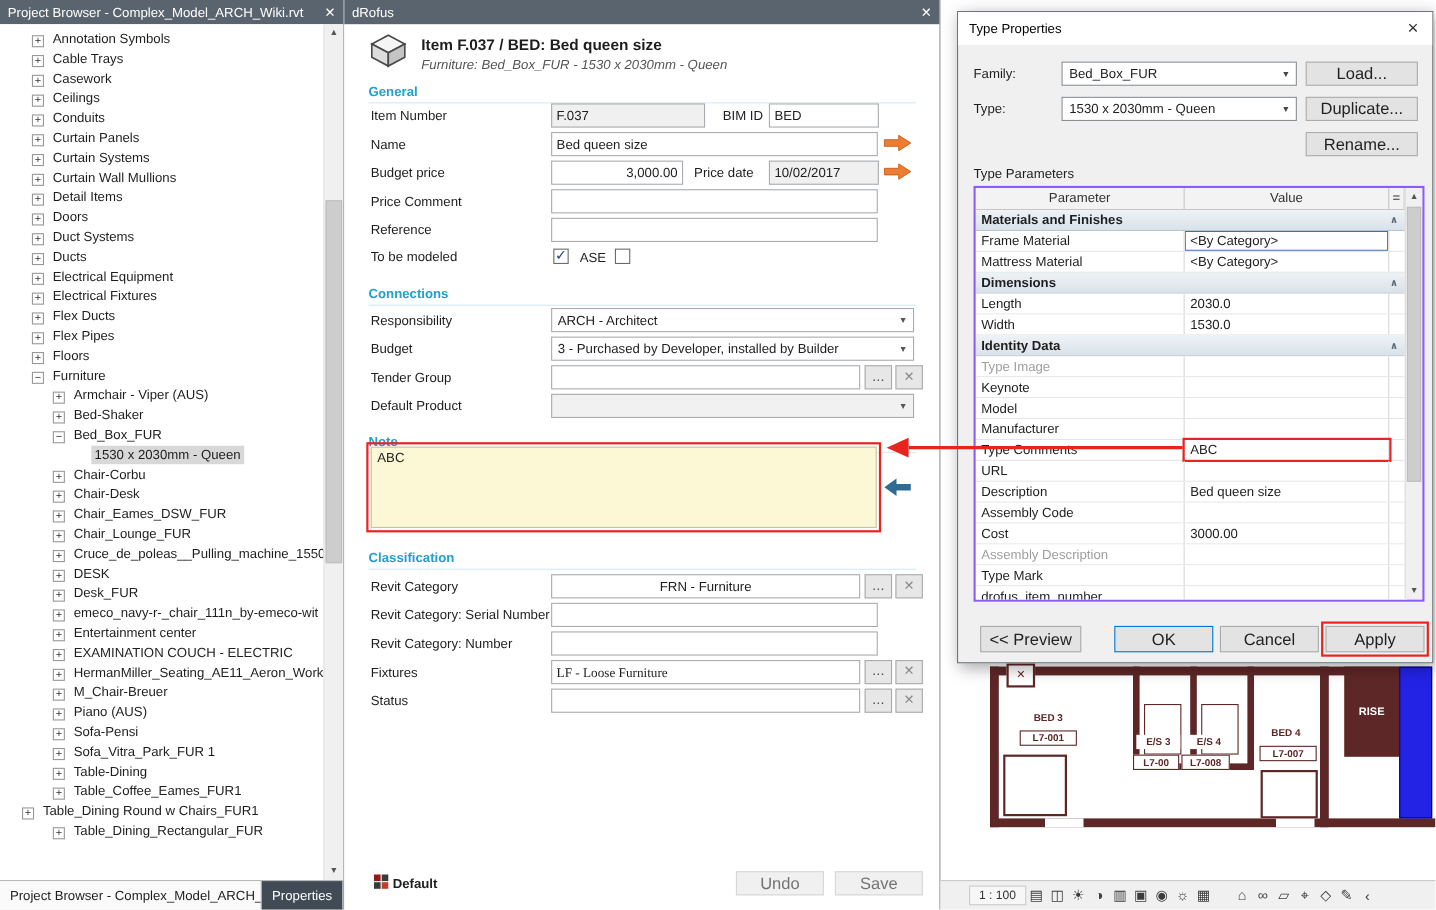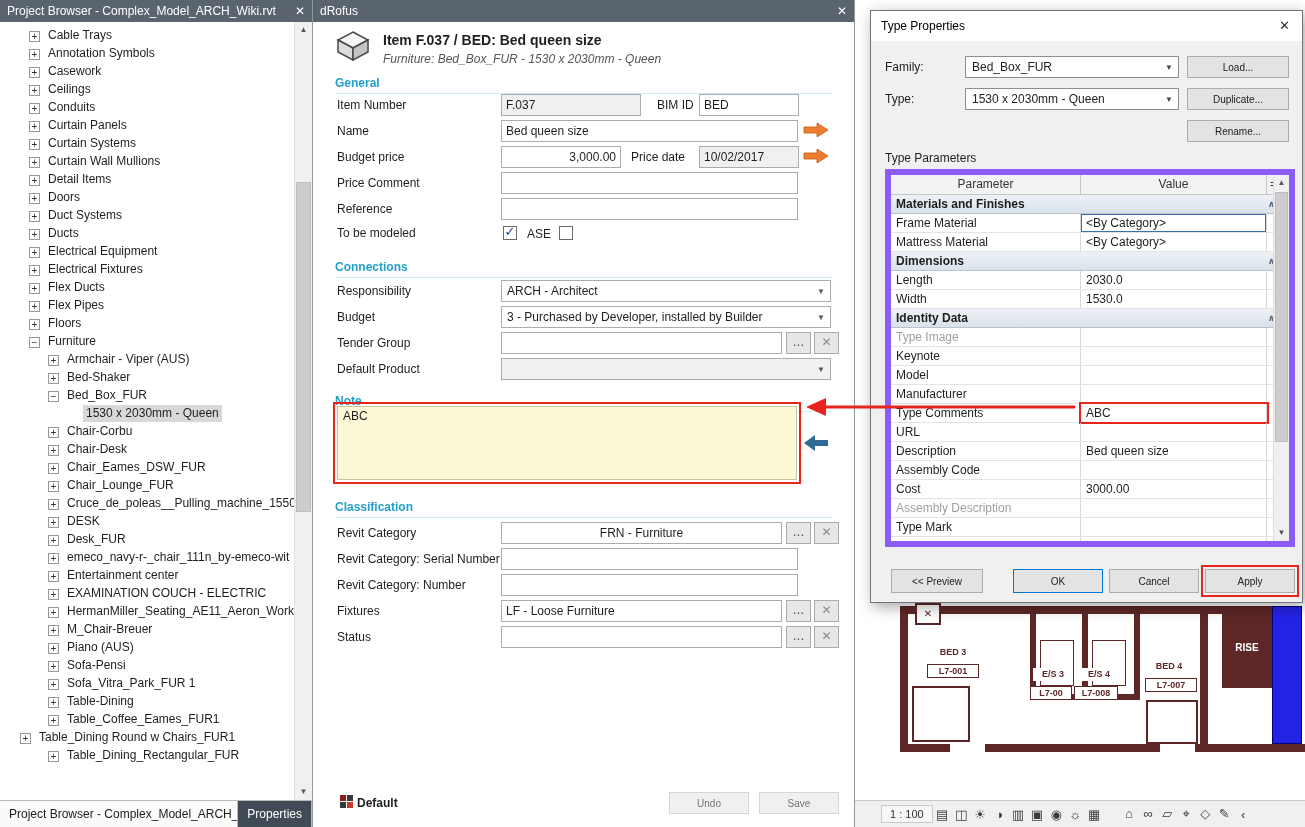--- a/index.html
+++ b/index.html
@@ -31,30 +31,30 @@
 .inp.ro{background:#f0f0f0}
 .inp.num{text-align:right}
 .selectbox{position:absolute;height:22px;border:1px solid #a9acb0;background:#fff;line-height:20px;padding:0 20px 0 5px;font-size:12px;overflow:hidden;white-space:nowrap}
 .selectbox .chev{position:absolute;right:5px;top:0;line-height:21px;font-size:8px;color:#555}
 .selectbox.disabled{background:#f1f1f1;color:#999}
 .mini-btn{position:absolute;width:25px;height:22px;border:1px solid #ababab;background:#e7e7e7;color:#444;text-align:center;line-height:19px;font-size:12px}
 .mini-btn.x{color:#8a8a8a;font-size:12px}
 .cb{position:absolute;width:14px;height:14px;border:1px solid #6b6b6b;background:#fff;text-align:center}
 .cb .tick{display:block;margin-top:-3px;color:#17478f;font-size:13px;font-weight:bold}
 #note-box{position:absolute;left:24px;top:384px;width:460px;height:74px;background:#fcf8d5;border:1px solid #c4c4a8;padding:2px 5px;font-size:12px;outline:2px solid #e8241f;outline-offset:2px}
-.btn{border:1px solid #acacac;background:#e3e3e3;font-family:inherit;font-size:10px;color:#222;text-align:center}
+.btn{border:1px solid #acacac;background:#e3e3e3;font-family:inherit;font-size:15px;color:#222;text-align:center}
 .btn.dim{color:#737373;background:#f0f0f0;border-color:#d6d6d6}
 #drofus-footer-label{position:absolute;left:44px;top:774px;font-weight:bold;font-size:12px}
 
 #type-props{left:870px;top:10px;width:433px;height:593px;background:#f0f0f0;border:1px solid #6f757a;box-shadow:3px 4px 14px rgba(0,0,0,.35);z-index:10}
 #tp-titlebar{position:relative;height:30px;background:#fff;line-height:30px;padding:0 10px;font-size:12px;color:#000}
 #tp-titlebar .tp-close{position:absolute;right:12px;top:0;font-size:13px;color:#333}
 .combo{position:absolute;height:22px;border:1px solid #898f94;background:#fff;line-height:20px;padding:0 20px 0 6px;font-size:12px;white-space:nowrap;overflow:hidden}
 .combo .chev{position:absolute;right:5px;top:0;line-height:21px;font-size:8px;color:#444}
-#tp-table{position:absolute;left:14px;top:158px;width:410px;height:378px;background:#fff;border:6px solid #8b5cf6;overflow:hidden}
+#tp-table{position:absolute;left:14px;top:158px;width:410px;height:378px;background:#fff;border:2px solid #8b5cf6;overflow:hidden}
 .tp-headrow{display:flex;height:20px;background:#f3f3f3;border-bottom:1px solid #c6c6c6;font-size:12px}
 .tp-cell{padding:0 5px;line-height:19px;overflow:hidden;white-space:nowrap}
 .tp-name{width:190px;border-right:1px solid #d8d8d8}
 .tp-value{width:186px;border-right:1px solid #d8d8d8}
 .tp-eq{width:14px;padding:0;text-align:center}
 .hdr{text-align:center;border-right:1px solid #c6c6c6;color:#333}
 .tp-row{display:flex;height:19px;border-bottom:1px solid #e4e4e4;background:#fff;width:392px}
 .tp-group{background:linear-gradient(#eef2f6,#d9e2ea);font-weight:bold;border-bottom:1px solid #b9c4cd;padding:0 5px;line-height:18px;justify-content:space-between}
 .tp-group .grp-chev{font-size:9px;color:#5a6a78;line-height:18px;padding-right:3px}
 .tp-name.dim{color:#9f9f9f}
@@ -111,22 +111,22 @@
   <div class="tagchip" style="left:288px;top:660px;width:52px">BED 4</div>
   <div class="tagbox" style="left:290px;top:678px;width:52px">L7-007</div>
 </div>
 
 <div id="project-browser" class="abs">
   <div class="panel-header">
     <span>Project Browser - Complex_Model_ARCH_Wiki.rvt</span>
     <span class="close-x">✕</span>
   </div>
   <div id="pb-tree">
+      <div class="tree-row" style="padding-left: 29px;"><span class="expand-box">+</span><span class="tree-label">Annotation Symbols</span></div>
       <div class="tree-row" style="padding-left: 29px;"><span class="expand-box">+</span><span class="tree-label">Cable Trays</span></div>
-      <div class="tree-row" style="padding-left: 29px;"><span class="expand-box">+</span><span class="tree-label">Annotation Symbols</span></div>
       <div class="tree-row" style="padding-left: 29px;"><span class="expand-box">+</span><span class="tree-label">Casework</span></div>
       <div class="tree-row" style="padding-left: 29px;"><span class="expand-box">+</span><span class="tree-label">Ceilings</span></div>
       <div class="tree-row" style="padding-left: 29px;"><span class="expand-box">+</span><span class="tree-label">Conduits</span></div>
       <div class="tree-row" style="padding-left: 29px;"><span class="expand-box">+</span><span class="tree-label">Curtain Panels</span></div>
       <div class="tree-row" style="padding-left: 29px;"><span class="expand-box">+</span><span class="tree-label">Curtain Systems</span></div>
       <div class="tree-row" style="padding-left: 29px;"><span class="expand-box">+</span><span class="tree-label">Curtain Wall Mullions</span></div>
       <div class="tree-row" style="padding-left: 29px;"><span class="expand-box">+</span><span class="tree-label">Detail Items</span></div>
       <div class="tree-row" style="padding-left: 29px;"><span class="expand-box">+</span><span class="tree-label">Doors</span></div>
       <div class="tree-row" style="padding-left: 29px;"><span class="expand-box">+</span><span class="tree-label">Duct Systems</span></div>
       <div class="tree-row" style="padding-left: 29px;"><span class="expand-box">+</span><span class="tree-label">Ducts</span></div>
@@ -250,21 +250,21 @@
     <div class="sec-title" style="left:22px;top:478px">Classification</div>
     <span class="lb" style="left:24px;top:504px">Revit Category</span>
     <input class="inp" style="left: 188px; top: 500px; width: 281px; text-align: center;" value="FRN - Furniture">
     <span class="mini-btn" style="left:473px;top:500px">…</span>
     <span class="mini-btn x" style="left:501px;top:500px">✕</span>
     <span class="lb" style="left:24px;top:530px">Revit Category: Serial Number</span>
     <input class="inp" style="left: 188px; top: 526px; width: 297px;">
     <span class="lb" style="left:24px;top:556px">Revit Category: Number</span>
     <input class="inp" style="left: 188px; top: 552px; width: 297px;">
     <span class="lb" style="left:24px;top:582px">Fixtures</span>
-    <input class="inp" style="left: 188px; top: 578px; width: 281px;" value="LF - Loose Furniture">
+    <input class="inp" style="left: 188px; top: 578px; width: 281px; font-family: Liberation Serif, serif;" value="LF - Loose Furniture">
     <span class="mini-btn" style="left:473px;top:578px">…</span>
     <span class="mini-btn x" style="left:501px;top:578px">✕</span>
     <span class="lb" style="left:24px;top:608px">Status</span>
     <input class="inp" style="left: 188px; top: 604px; width: 281px;">
     <span class="mini-btn" style="left:473px;top:604px">…</span>
     <span class="mini-btn x" style="left:501px;top:604px">✕</span>
 
     <span class="abs" style="left:26px;top:772px">
       <svg width="15" height="15" viewBox="0 0 15 15">
           <rect x="1" y="1" width="6" height="6" fill="#8c1d18"></rect>

